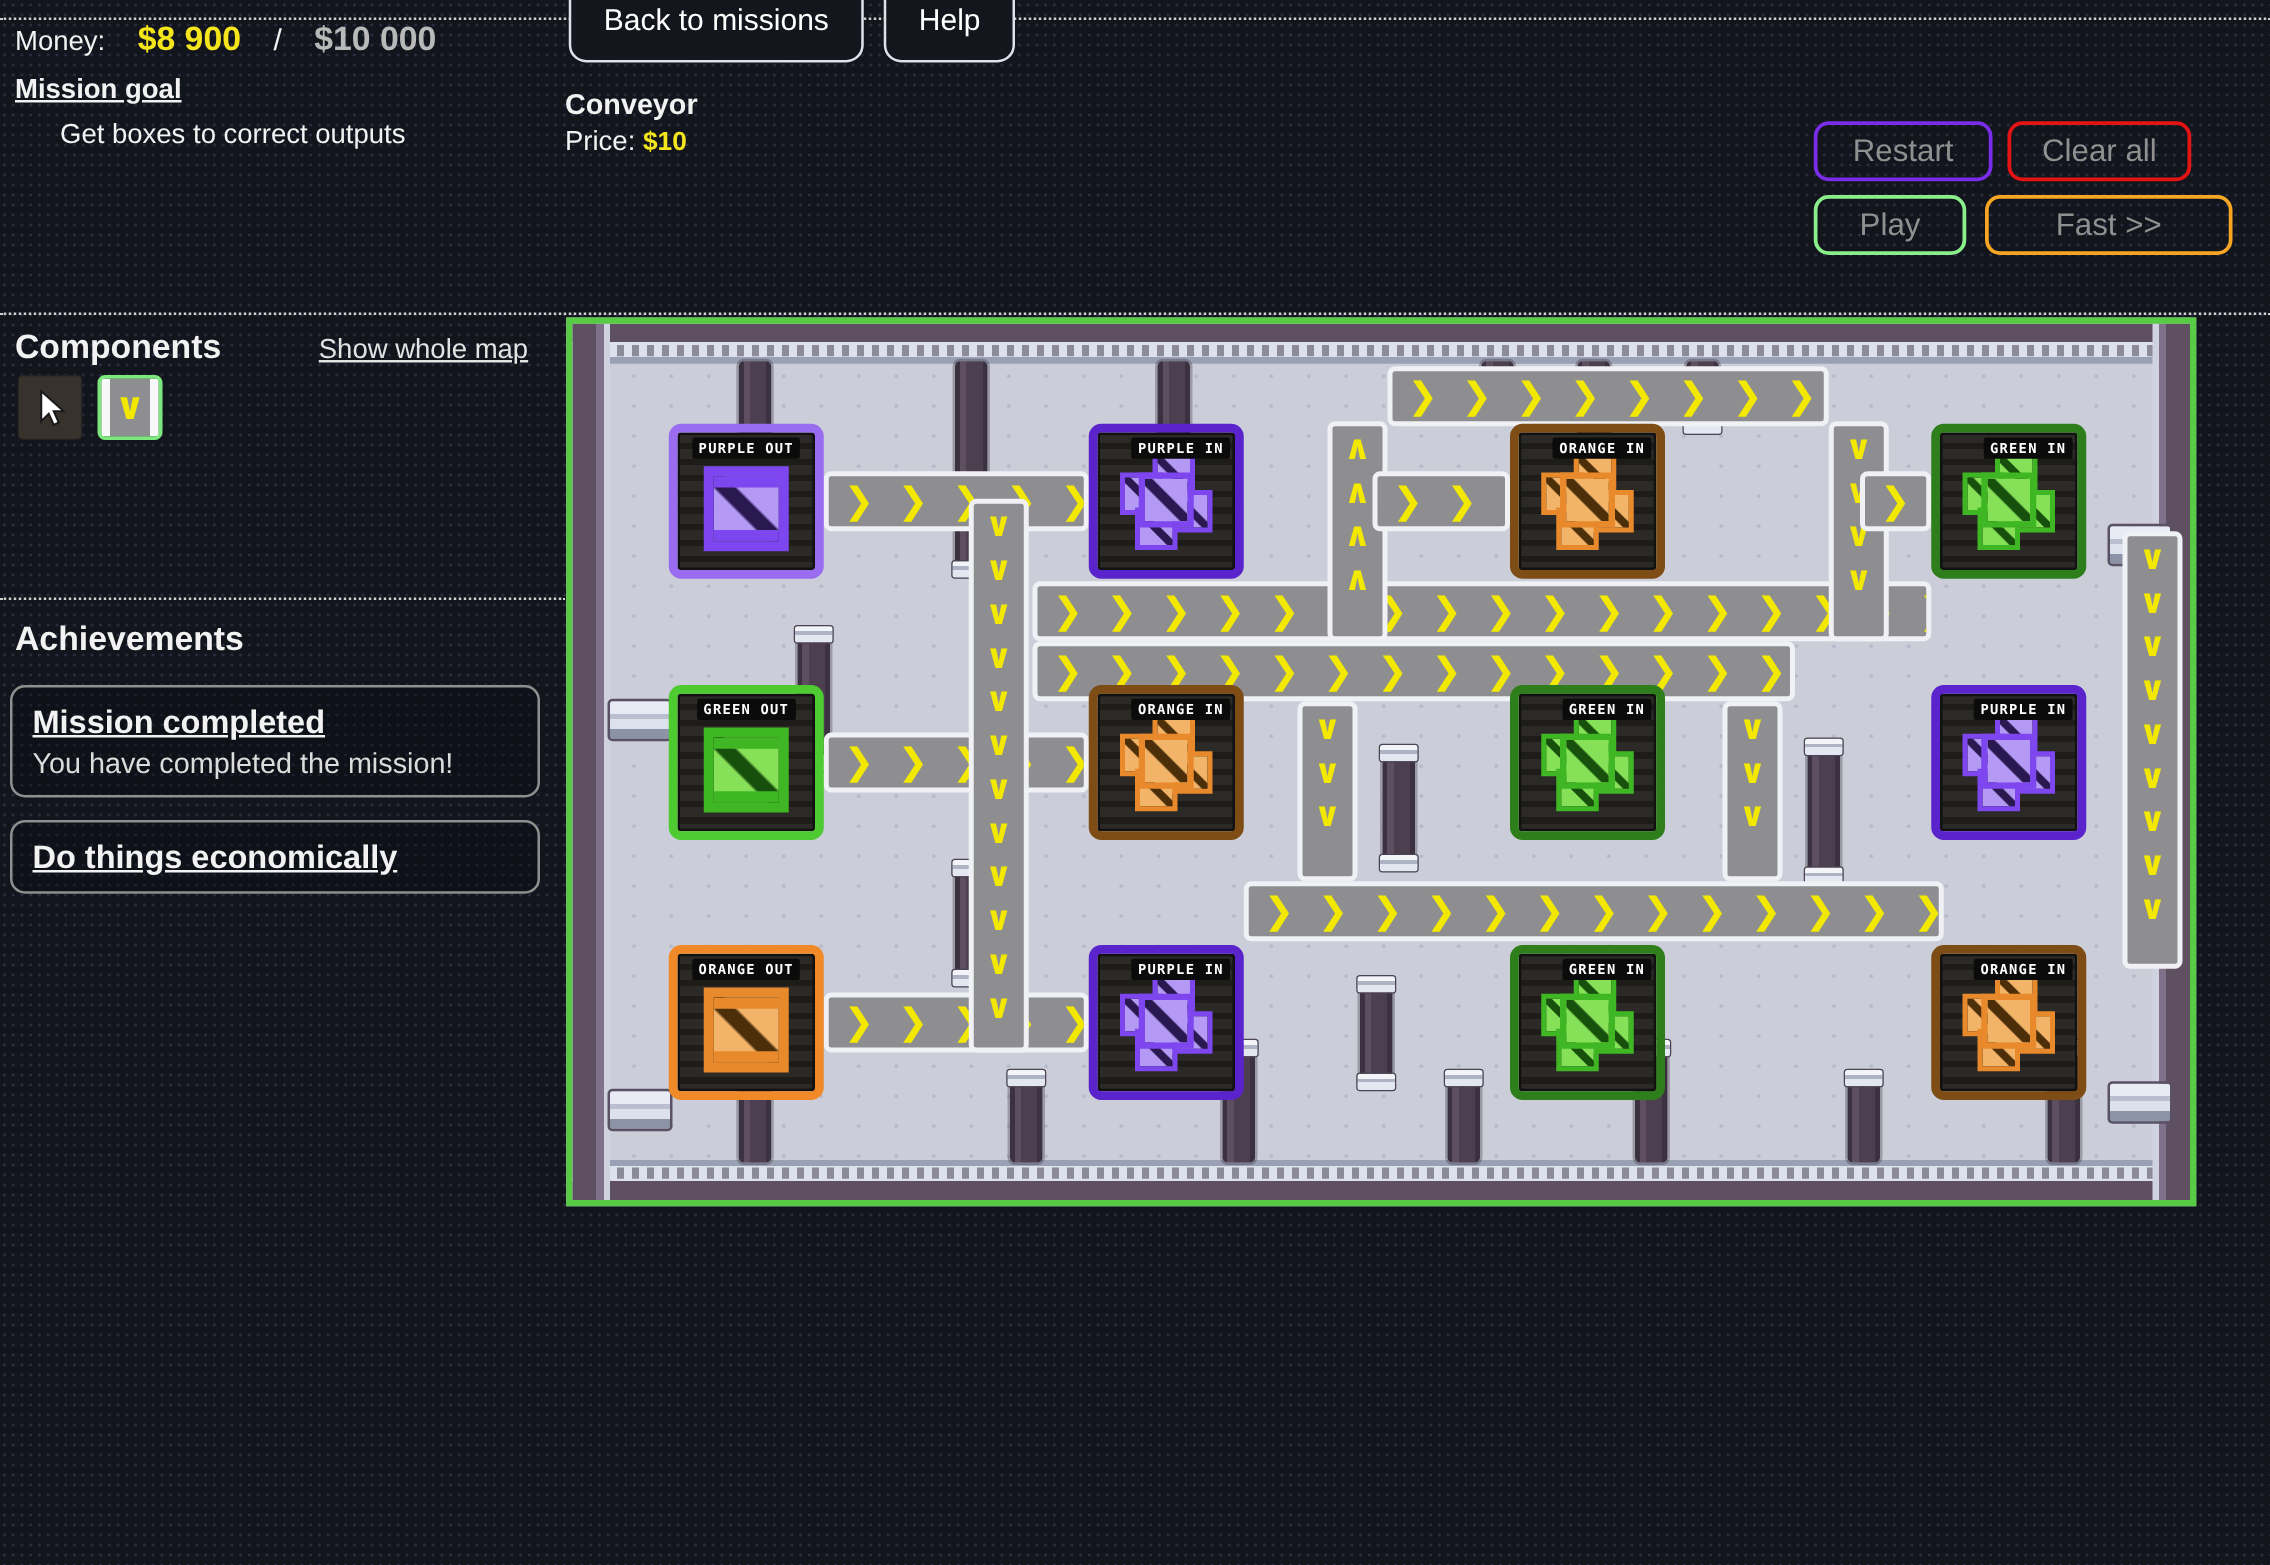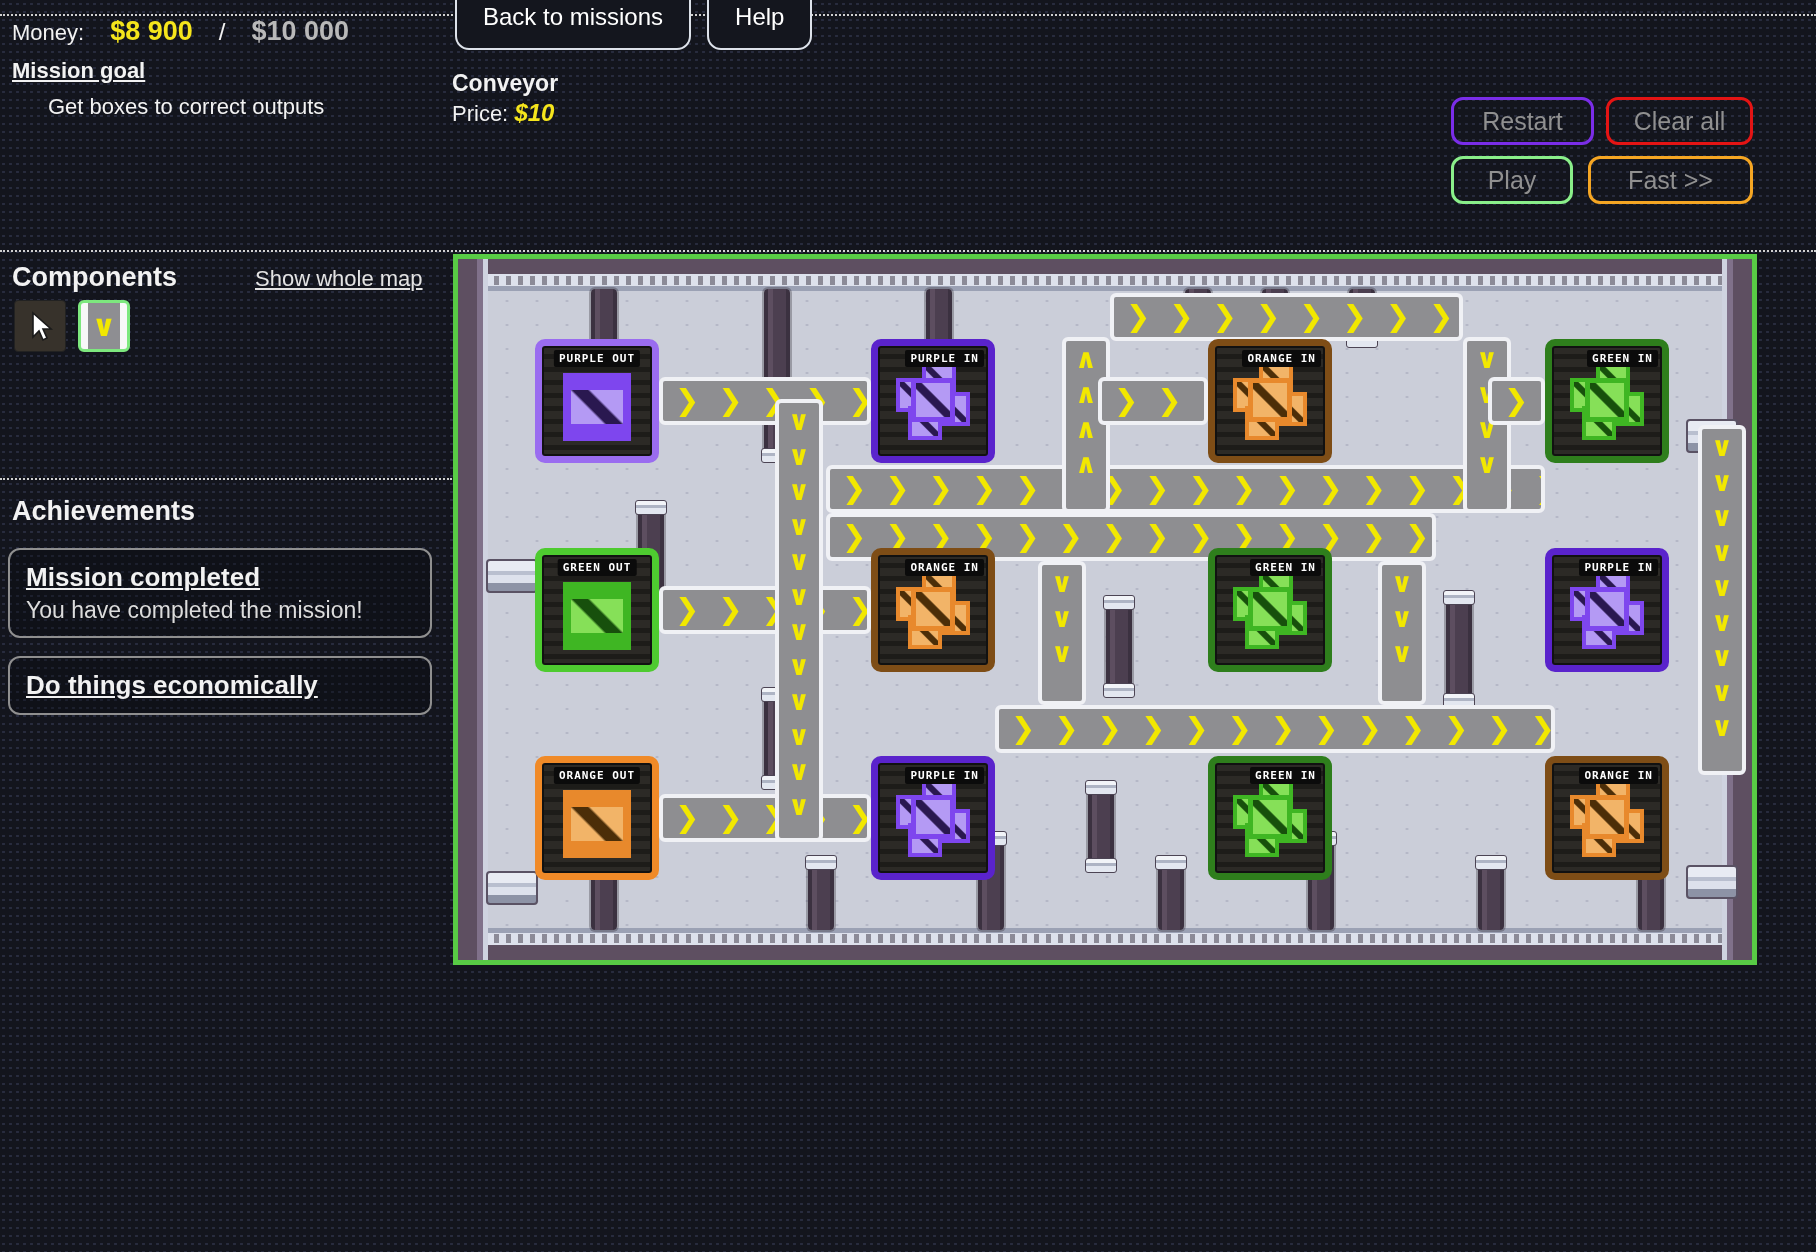--- a/index.html
+++ b/index.html
@@ -23,29 +23,29 @@
 
   #top-buttons{left:455px;top:-16px;display:flex;gap:16px;z-index:10;}
   #top-buttons button{
     height:66px;padding:0 26px;font-size:24px;color:#fff;
     background:#14161e;border:2px solid #dde2ea;border-radius:14px;
     font-family:"Liberation Sans",sans-serif;cursor:pointer;
   }
   #tool-info{left:452px;top:68px;width:1000px;line-height:30px;}
   #tool-info .t{font-weight:bold;font-size:23px;}
   #tool-info .p{font-size:22px;}
-  #tool-info .p b{color:#f5e51c;font-size:24px;font-style:italic;}
+  #tool-info .p b{color:#f5e51c;font-size:21px;}
   #tool-info .d{font-size:23px;color:#f4f4f4;}
 
   .ctrl{position:absolute;background:transparent;color:#909090;font-size:25px;
     font-family:"Liberation Sans",sans-serif;border-radius:12px;border:3px solid;cursor:pointer;}
   #btn-restart{left:1451px;top:97px;width:143px;height:48px;border-color:#7a2de8;}
   #btn-clear{left:1606px;top:97px;width:147px;height:48px;border-color:#e41414;}
   #btn-play{left:1451px;top:156px;width:122px;height:48px;border-color:#8aef8a;}
-  #btn-fast{left:1588px;top:156px;width:165px;height:48px;border-color:#f5a623;}
+  #btn-fast{left:1588px;top:156px;width:198px;height:48px;border-color:#f5a623;}
 
   
   #div-top{left:0;top:14px;width:1816px;}
   #div-mid{left:0;top:250px;width:1816px;}
   #div-side{left:0;top:478px;width:452px;}
   #components-title{left:12px;top:262px;font-size:27px;font-weight:bold;}
   #show-map{left:255px;top:266px;font-size:22px;color:#e3e3e3;text-decoration:underline;cursor:pointer;}
   #tool-row{left:14px;top:300px;display:flex;gap:12px;}
   .toolbtn{width:52px;height:52px;box-sizing:border-box;cursor:pointer;}
   #tool-cursor{background:#37322b;border:1px solid #222;border-radius:4px;display:flex;align-items:center;justify-content:center;}

